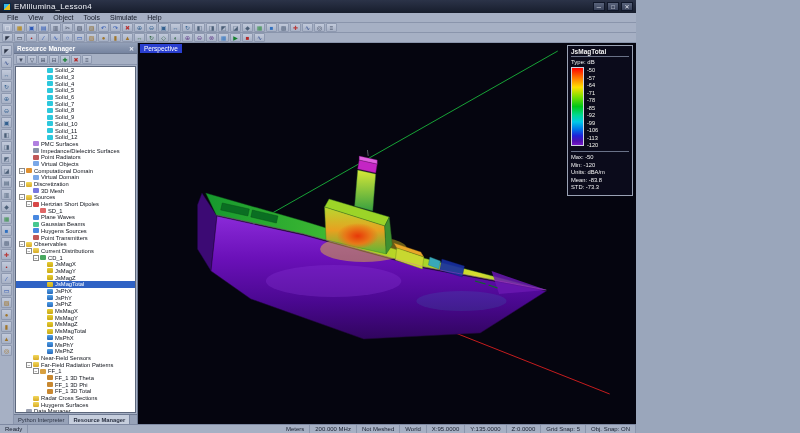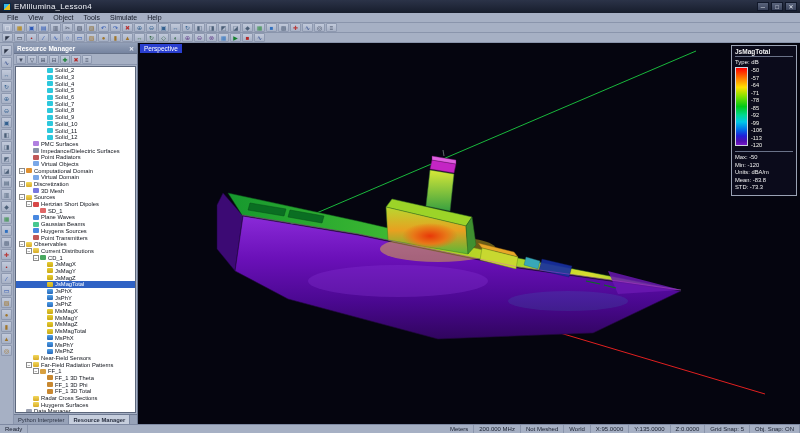--- a/index.html
+++ b/index.html
@@ -1,18 +1,18 @@
 <!DOCTYPE html>
 <html><head>
 <meta charset="utf-8">
 <style>
   * { margin:0; padding:0; box-sizing:border-box; }
   html,body { width:800px; height:433px; overflow:hidden; background:#9aa6bb;
     font-family:"Liberation Sans", sans-serif; }
-  .app { position:relative; width:800px; height:433px; background:#a6b0c4; }
+  .app { position:relative; width:636px; height:433px; background:#a6b0c4; }
 
   
   .titlebar { height:13px; background:linear-gradient(#2b3348,#171d2c);
     display:flex; align-items:center; padding:0 3px; color:#f0f2f8; font-size:8px; }
   .app-icon { width:8px; height:8px; margin-right:3px;
     background:linear-gradient(135deg,#38b8e8 50%,#e8c020 50%); border:1px solid #0a2a4a; }
   .title-text { letter-spacing:.2px; }
   .win-btns { margin-left:auto; display:flex; gap:2px; }
   .win-btn { width:12px; height:9px; font-size:6px; line-height:9px; text-align:center;
     background:linear-gradient(#5a647c,#39425a); border:1px solid #11182a; color:#e8ecf4; cursor:default; }

